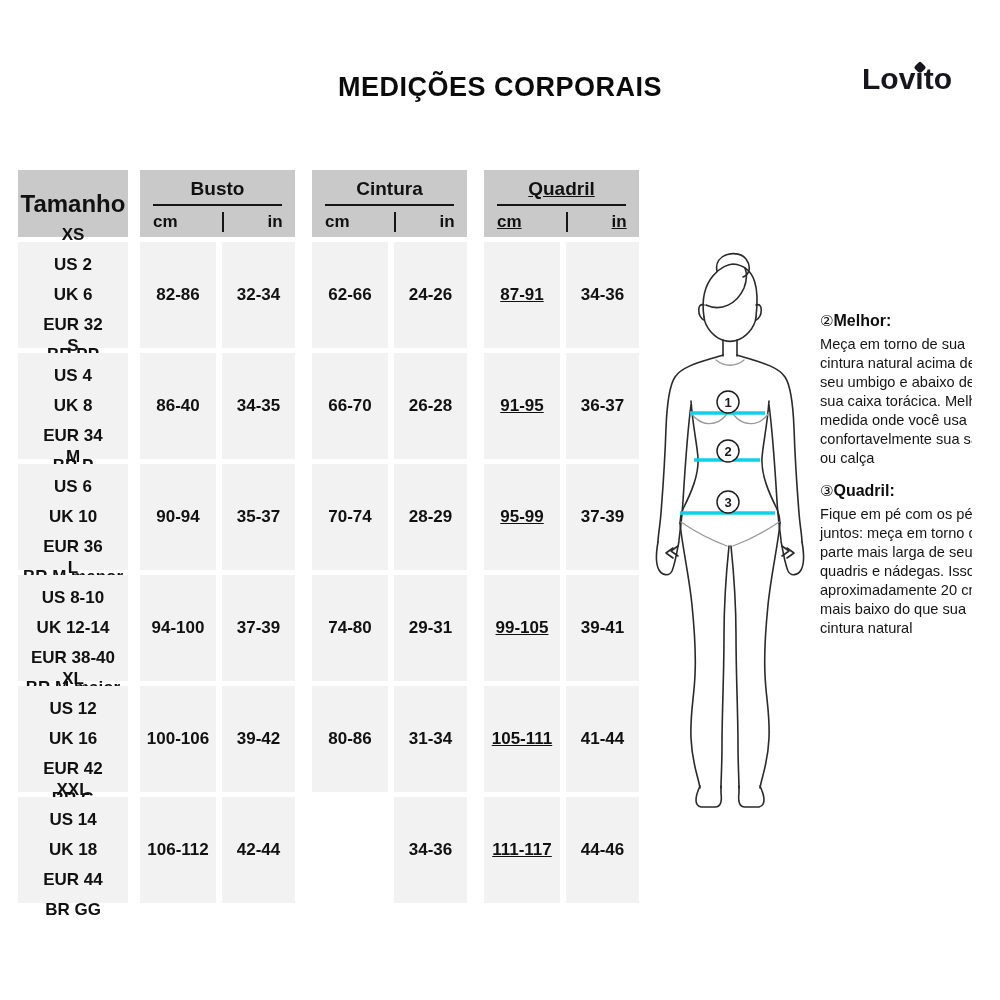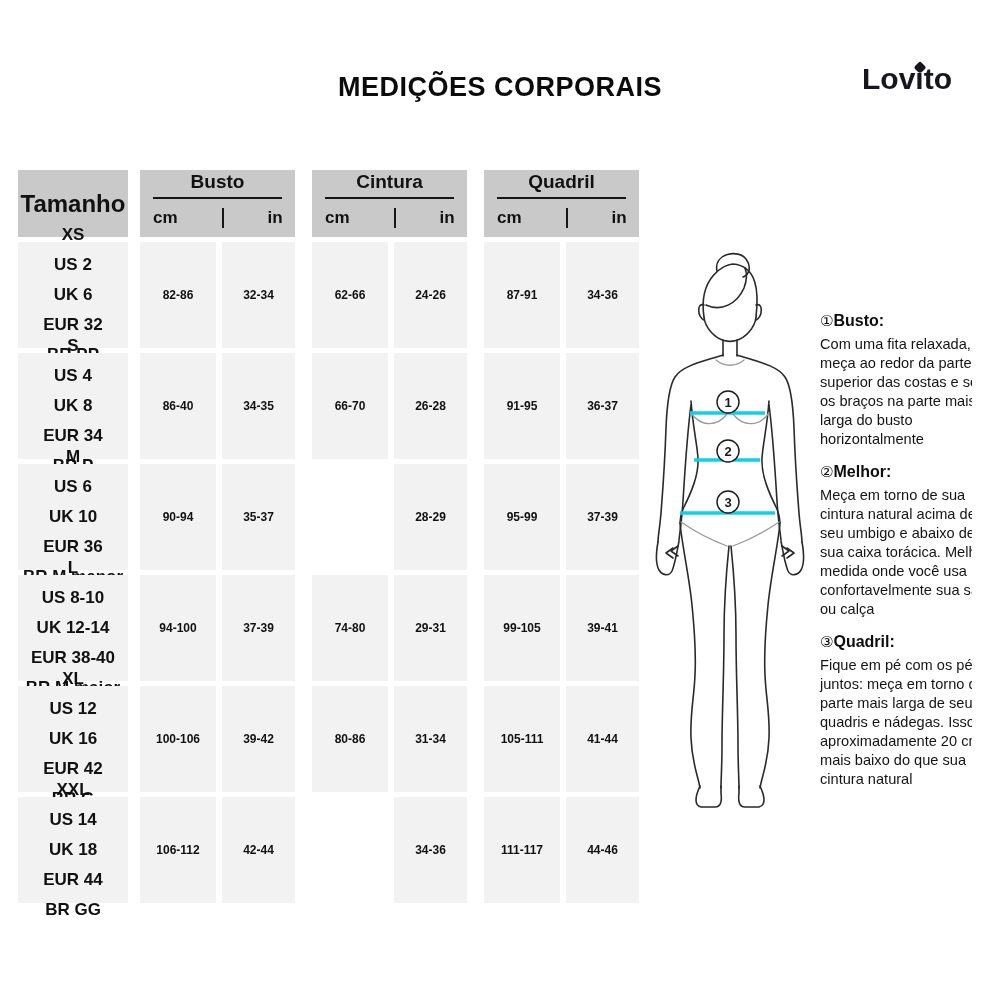--- a/index.html
+++ b/index.html
@@ -29,44 +29,44 @@
     grid-template-columns:110px 12px 76px 6px 73px 17px 76px 6px 73px 17px 76px 6px 73px;
     grid-template-rows:67px repeat(6, 106px);
     row-gap:5px;
   }
   .hdr { background:#c9c9c9; }
   .hdr-size {
     grid-column:1; grid-row:1;
     display:flex; align-items:center; justify-content:center;
     font-size:24px; font-weight:bold;
   }
-  .hdr-group { grid-row:1; display:flex; flex-direction:column; }
+  .hdr-group { grid-row:1; display:flex; flex-direction:column; padding-top:7px; }
   .hdr-group.g1 { grid-column:3 / span 3; }
   .hdr-group.g2 { grid-column:7 / span 3; }
-  .hdr-group.g3 { grid-column:11 / span 3; }
+  .hdr-group.g3 { grid-column:11 / span 3;text-decoration:underline; }
   .g-title { text-align:center; font-size:19px; font-weight:bold; line-height:24px; }
   .g-rule { height:2px; background:#161616; margin:3px 13px 0 13px; }
   .g-units {
     flex:1; display:grid; grid-template-columns:1fr 2px 1fr; align-items:center;
     margin:0 13px;
     gap:44px;
   }
   .g-units .u { text-align:center; font-size:17px; font-weight:bold; }
   .g-units .vdiv { width:2px; height:20px; background:#161616; }
   .cell {
     background:#f2f2f2; display:flex; align-items:center; justify-content:center;
-    font-weight:bold; font-size:12px; letter-spacing:0px;
+    font-weight:bold; font-size:17px; letter-spacing:0px;
   }
   .cell.size-cell {
     grid-column:1; white-space:pre-line; text-align:center;
     font-size:17px; line-height:30px;
   }
   .col-bcm { grid-column:3; }  .col-bin { grid-column:5; }
   .col-ccm { grid-column:7; }  .col-cin { grid-column:9; }
-  .col-qcm { grid-column:11; } .col-qin { grid-column:13; }
+  .col-qcm { grid-column:11;text-decoration:underline; } .col-qin { grid-column:13; }
   .row2 { grid-row:2; } .row3 { grid-row:3; } .row4 { grid-row:4; }
   .row5 { grid-row:5; } .row6 { grid-row:6;text-align:right; } .row7 { grid-row:7; }
   
   .figure-wrap { position:absolute; left:645px; top:243px; width:172px; height:575px; }
   
   .guide { position:absolute; left:820px; top:312px; width:172px; }
   .guide h3 { font-size:16px; font-weight:bold; color:#0d0d0d; margin-bottom:5px;
               font-family:"Liberation Sans","DejaVu Sans",sans-serif; }
   .guide h3 .circ-num { font-weight:normal; font-family:"DejaVu Sans",sans-serif; font-size:15px; }
   .guide p { font-size:14.6px; line-height:19px; color:#141414; margin-bottom:14px; }
@@ -138,20 +138,21 @@
     <div class="cell col-qcm row3">91-95</div>
     <div class="cell col-qin row3">36-37</div>
 
     <div class="cell size-cell row4">M
 US 6
 UK 10
 EUR 36
 BR M menor</div>
     <div class="cell col-bcm row4">90-94</div>
     <div class="cell col-bin row4">35-37</div>
+    <div class="cell col-ccm row4">70-74</div>
     <div class="cell col-cin row4">28-29</div>
     <div class="cell col-qcm row4">95-99</div>
     <div class="cell col-qin row4">37-39</div>
 
     <div class="cell size-cell row5">L
 US 8-10
 UK 12-14
 EUR 38-40
 BR M maior</div>
     <div class="cell col-bcm row5">94-100</div>
@@ -249,24 +250,20 @@
         <circle cx="83" cy="208" r="11" fill="#ffffff" stroke="#1a1a1a" stroke-width="1.4"></circle>
         <text x="83" y="213" text-anchor="middle" font-size="13" font-weight="bold" fill="#1a1a1a" font-family="Liberation Sans, DejaVu Sans, sans-serif">2</text>
         <circle cx="83" cy="259" r="11" fill="#ffffff" stroke="#1a1a1a" stroke-width="1.4"></circle>
         <text x="83" y="264" text-anchor="middle" font-size="13" font-weight="bold" fill="#1a1a1a" font-family="Liberation Sans, DejaVu Sans, sans-serif">3</text>
       </g>
     </svg>
   </div>
 
   <div class="guide">
     <div>
-      <h3><span class="circ-num">①</span><span>Busto:</span></h3>
-      <p>Com uma fita relaxada, meça ao redor da parte superior das costas e sob os braços na parte mais larga do busto horizontalmente</p>
-    </div>
-    <div>
       <h3><span class="circ-num">②</span><span>Melhor:</span></h3>
       <p>Meça em torno de sua cintura natural acima de seu umbigo e abaixo de sua caixa torácica. Melhor medida onde você usa confortavelmente sua saia ou calça</p>
     </div>
     <div>
       <h3><span class="circ-num">③</span><span>Quadril:</span></h3>
       <p>Fique em pé com os pés juntos: meça em torno da parte mais larga de seus quadris e nádegas. Isso é aproximadamente 20 cm mais baixo do que sua cintura natural</p>
     </div>
   </div>
 
 </div>

